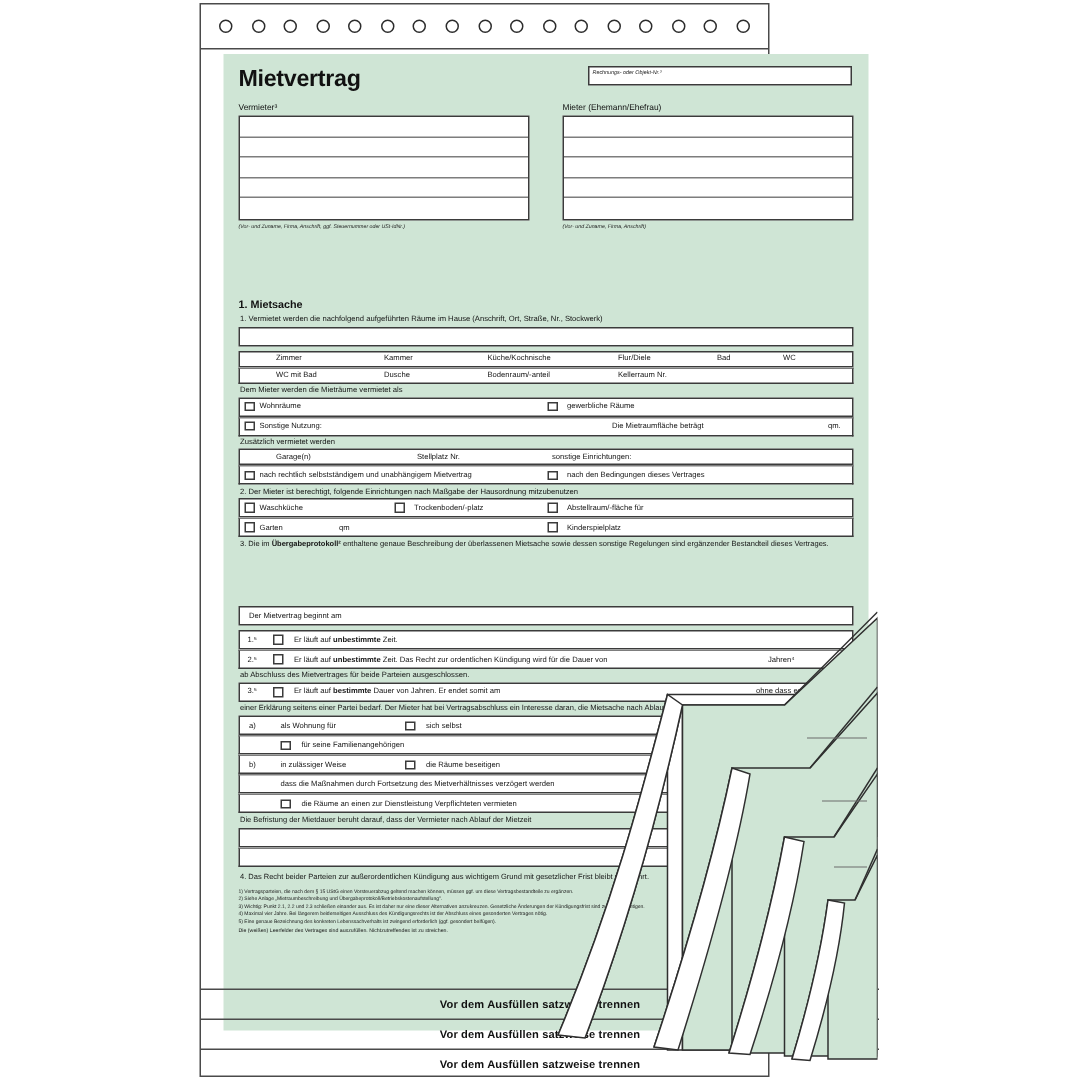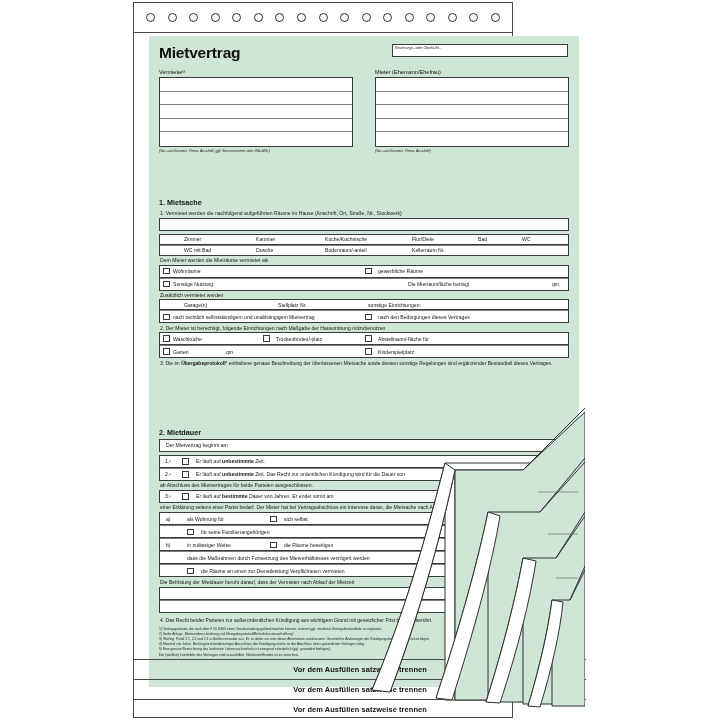--- a/index.html
+++ b/index.html
@@ -231,21 +231,20 @@
         <span class="cell">Garten</span>
         <span class="cell abs" style="left:66px;">qm</span>
         <span class="cb abs" style="left:205px;margin:0;"></span>
         <span class="cell abs" style="left:218px;">Kinderspielplatz</span>
       </div>
 
       <div class="note"><span>3. Die im </span><span class="b">Übergabeprotokoll²</span><span> enthaltene genaue Beschreibung der überlassenen Mietsache sowie dessen sonstige Regelungen sind ergänzender Bestandteil dieses Vertrages.</span></div>
     </div>
 
     <div class="sect" style="top:368px;">
-      <div class="sect-h">2. Mietdauer</div>
 
       <div class="boxrow tall">
         <span class="cell abs" style="left:6px;">Der Mietvertrag beginnt am</span>
       </div>
 
       <div style="height:3px;"></div>
 
       <div class="boxrow tall">
         <span class="cell abs" style="left:5px;">1.⁵</span>
         <span class="cb abs" style="left:22px;margin:0;"></span>

